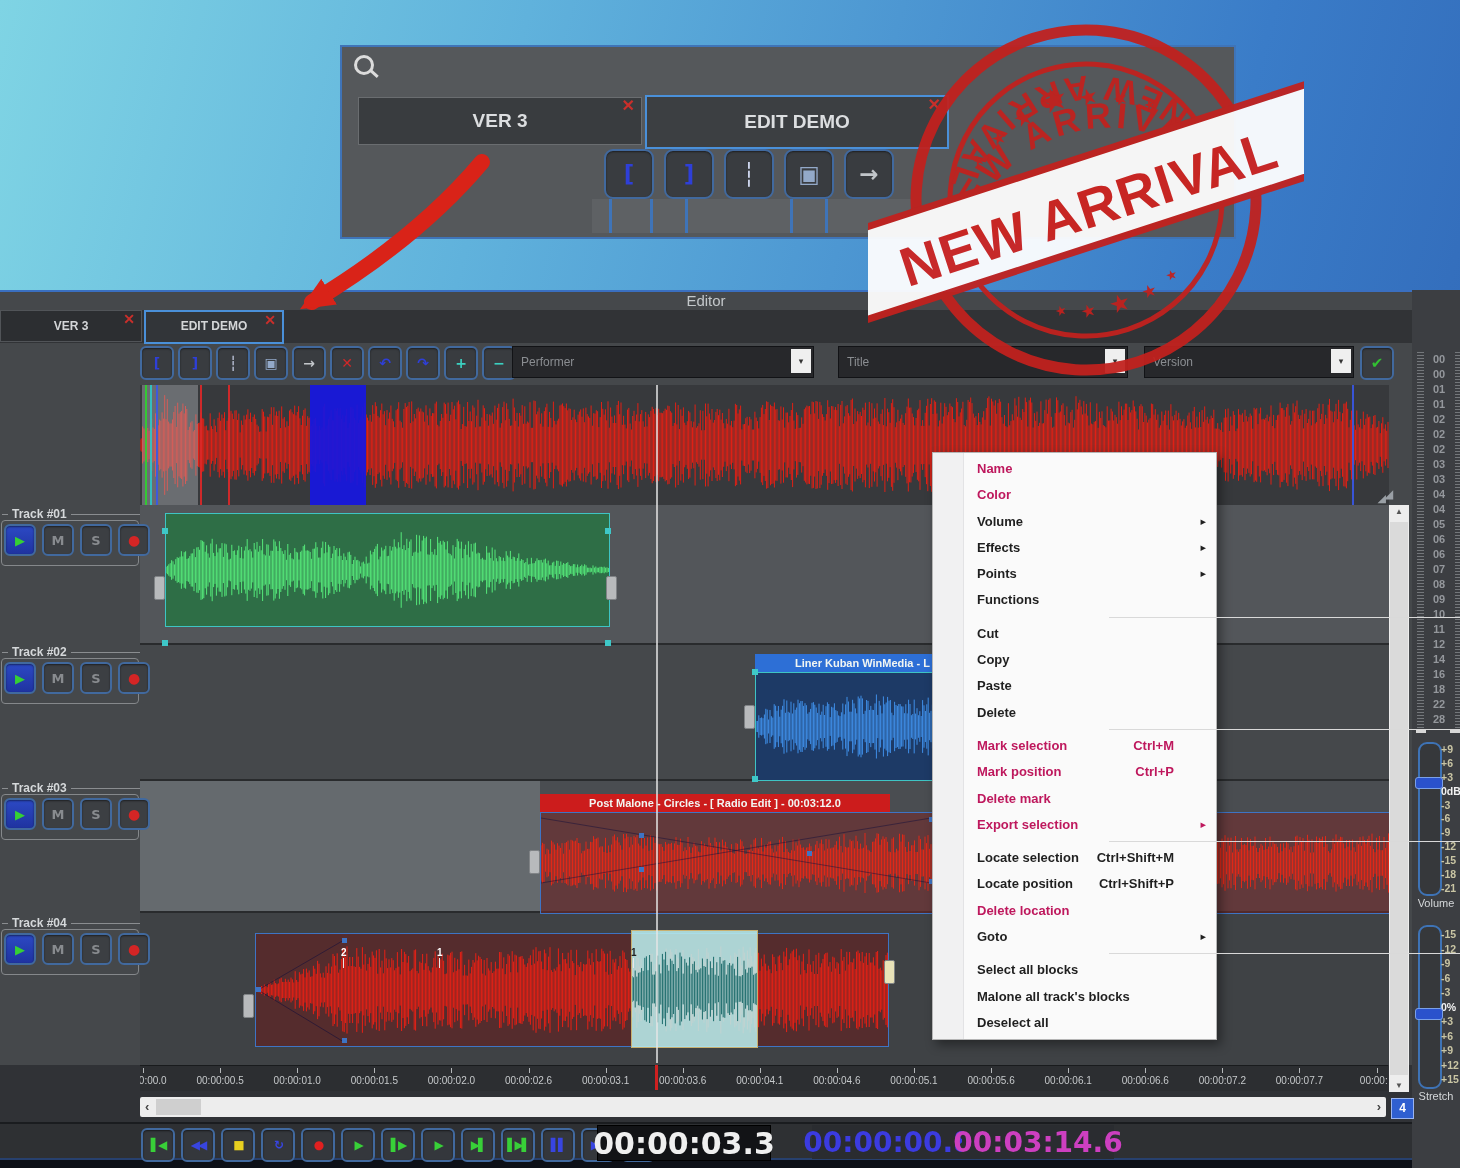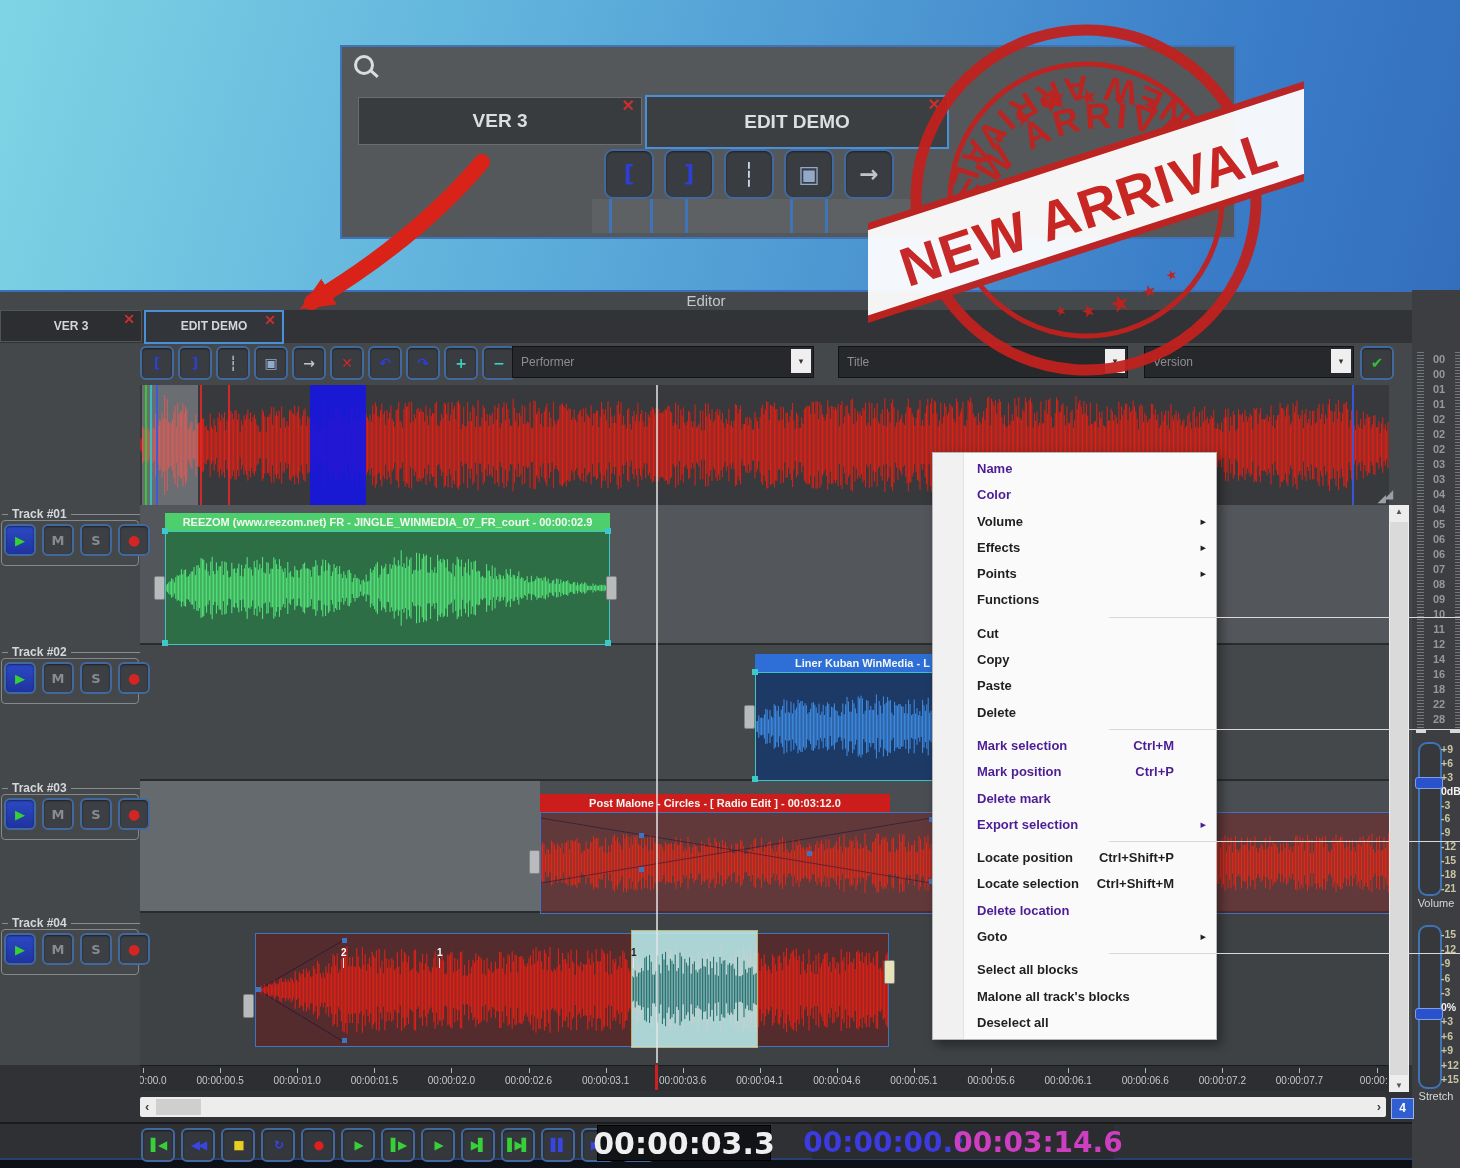--- a/index.html
+++ b/index.html
@@ -97,21 +97,21 @@
   .flabels{position:absolute;left:29px;width:19px;}
   .flabels div{font-size:10.5px;font-weight:bold;color:#c9c5a4;text-align:left;}
   .flabels .hl{color:#f2f2f2;}
   .ftitle{position:absolute;left:0;width:48px;text-align:center;font-size:11px;color:#d5d8da;}
   .wdash{position:absolute;width:10px;height:3px;background:#d8d8d8;}
   
   .menu{left:932px;top:452px;width:283px;background:#fafafa;border:1px solid #b5b5b5;
         box-shadow:4px 5px 10px rgba(0,0,0,.4);padding:3px 0;z-index:30;}
   .gutter{position:absolute;left:0;top:0;bottom:0;width:30px;background:#f1f1f2;border-right:1px solid #e3e3e5;}
   .mi{position:relative;height:26.3px;line-height:26.3px;padding-left:44px;font-size:13px;font-weight:600;color:#1f1f1f;}
-  .mi.disabled{color:#4c1d95;}
+  .mi.disabled{color:#be185d;}
   .mi.sep{height:1px;margin:3px 3px 3px 36px;background:#d9d9d9;padding:0;line-height:0;}
   .mi .sc{position:absolute;right:42px;}
   .mi .sub{position:absolute;right:10px;font-size:11px;font-family:"DejaVu Sans",sans-serif;}
 </style>
 </head>
 <body>
 
 <div id="app">
 
   <div class="abs inset">
@@ -351,23 +351,20 @@
       <div class="tbtn">
           <span>S</span>
         </div>
       <div class="tbtn rec">
           <span>●</span>
         </div>
     </div>
   </div>
 
   <div class="clip" style="left:165px;top:513px;width:445px;">
-    <div class="cbar" style="background:#4ecf6e;">
-      <span style="width:500px;text-align:center;">REEZOM (www.reezom.net) FR - JINGLE_WINMEDIA_07_FR_court  -  00:00:02.9</span>
-    </div>
     <div class="cbody" style="height:112px;background:#2e6e46;">
       <div style="position:absolute;inset:0;"><svg width="443" height="112">
             <path d="M0.0 52.9V59.1M1.4 51.8V60.2M2.8 50.3V61.7M4.2 49.2V62.8M5.6 46.2V65.8M7.0 47.3V64.7M8.4 50.4V61.6M9.8 45.1V66.9M11.2 43.2V68.8M12.6 43.9V68.1M14.0 42.7V69.3M15.4 37.2V74.8M16.8 42.4V69.6M18.2 38.2V73.8M19.6 37.3V74.7M21.0 44.9V67.1M22.4 44.2V67.8M23.8 42.1V69.9M25.2 39.5V72.5M26.6 39.3V72.7M28.0 34.9V77.1M29.4 43.1V68.9M30.8 33.4V78.6M32.2 33.1V78.9M33.6 35.8V76.2M35.0 26.1V85.9M36.4 26.8V85.2M37.8 27.8V84.2M39.2 37.7V74.3M40.6 31.3V80.7M42.0 39.4V72.6M43.4 43.6V68.4M44.8 29.5V82.5M46.2 24.8V87.2M47.6 38.9V73.1M49.0 42.1V69.9M50.4 30.3V81.7M51.8 38.4V73.6M53.2 34.4V77.6M54.6 34.2V77.8M56.0 29.1V82.9M57.4 42.9V69.1M58.8 29.5V82.5M60.2 30.3V81.7M61.6 38.7V73.3M63.0 45.5V66.5M64.4 44.7V67.3M65.8 30.8V81.2M67.2 37.0V75.0M68.6 36.3V75.7M70.0 40.9V71.1M71.4 36.3V75.7M72.8 31.7V80.3M74.2 43.9V68.1M75.6 33.0V79.0M77.0 44.5V67.5M78.4 36.5V75.5M79.8 32.4V79.6M81.2 25.1V86.9M82.6 36.2V75.8M84.0 35.2V76.8M85.4 37.4V74.6M86.8 43.6V68.4M88.2 29.0V83.0M89.6 35.4V76.6M91.0 27.9V84.1M92.4 37.7V74.3M93.8 31.9V80.1M95.2 36.3V75.7M96.6 25.0V87.0M98.0 40.3V71.7M99.4 41.4V70.6M100.8 30.3V81.7M102.2 30.7V81.3M103.6 41.7V70.3M105.0 36.7V75.3M106.4 36.8V75.2M107.8 25.4V86.6M109.2 27.5V84.5M110.6 32.3V79.7M112.0 37.0V75.0M113.4 27.2V84.8M114.8 34.0V78.0M116.2 37.2V74.8M117.6 39.9V72.1M119.0 36.2V75.8M120.4 45.8V66.2M121.8 30.0V82.0M123.2 40.8V71.2M124.6 39.1V72.9M126.0 44.4V67.6M127.4 45.3V66.7M128.8 34.1V77.9M130.2 37.8V74.2M131.6 38.5V73.5M133.0 45.5V66.5M134.4 37.8V74.2M135.8 36.6V75.4M137.2 32.1V79.9M138.6 30.6V81.4M140.0 36.6V75.4M141.4 36.3V75.7M142.8 36.7V75.3M144.2 38.0V74.0M145.6 44.8V67.2M147.0 34.8V77.2M148.4 34.6V77.4M149.8 28.2V83.8M151.2 33.2V78.8M152.6 43.6V68.4M154.0 43.5V68.5M155.4 33.8V78.2M156.8 27.5V84.5M158.2 39.3V72.7M159.6 28.0V84.0M161.0 38.4V73.6M162.4 30.8V81.2M163.8 32.7V79.3M165.2 44.0V68.0M166.6 39.6V72.4M168.0 32.0V80.0M169.4 35.9V76.1M170.8 34.1V77.9M172.2 42.2V69.8M173.6 34.2V77.8M175.0 41.8V70.2M176.4 46.0V66.0M177.8 39.4V72.6M179.2 42.7V69.3M180.6 46.1V65.9M182.0 38.3V73.7M183.4 37.7V74.3M184.8 40.9V71.1M186.2 50.0V62.0M187.6 46.0V66.0M189.0 42.7V69.3M190.4 46.2V65.8M191.8 45.9V66.1M193.2 47.3V64.7M194.6 52.4V59.6M196.0 48.5V63.5M197.4 47.6V64.4M198.8 49.7V62.3M200.2 42.6V69.4M201.6 49.5V62.5M203.0 48.7V63.3M204.4 36.6V75.4M205.8 40.4V71.6M207.2 38.0V74.0M208.6 34.9V77.1M210.0 32.3V79.7M211.4 29.9V82.1M212.8 45.4V66.6M214.2 42.6V69.4M215.6 33.5V78.5M217.0 36.6V75.4M218.4 35.3V76.7M219.8 31.8V80.2M221.2 42.2V69.8M222.6 41.8V70.2M224.0 32.1V79.9M225.4 36.6V75.4M226.8 32.9V79.1M228.2 25.3V86.7M229.6 32.7V79.3M231.0 34.5V77.5M232.4 28.2V83.8M233.8 33.4V78.6M235.2 18.2V93.8M236.6 35.0V77.0M238.0 31.2V80.8M239.4 36.1V75.9M240.8 24.8V87.2M242.2 34.1V77.9M243.6 27.6V84.4M245.0 25.4V86.6M246.4 41.9V70.1M247.8 38.5V73.5M249.2 37.7V74.3M250.6 20.8V91.2M252.0 38.7V73.3M253.4 21.4V90.6M254.8 37.4V74.6M256.2 26.5V85.5M257.6 21.9V90.1M259.0 24.2V87.8M260.4 22.6V89.4M261.8 40.4V71.6M263.2 40.7V71.3M264.6 25.0V87.0M266.0 37.9V74.1M267.4 40.5V71.5M268.8 35.2V76.8M270.2 41.1V70.9M271.6 22.9V89.1M273.0 28.8V83.2M274.4 27.1V84.9M275.8 30.6V81.4M277.2 26.7V85.3M278.6 28.1V83.9M280.0 35.5V76.5M281.4 27.2V84.8M282.8 39.2V72.8M284.2 39.9V72.1M285.6 41.4V70.6M287.0 31.2V80.8M288.4 44.5V67.5M289.8 33.0V79.0M291.2 24.9V87.1M292.6 27.3V84.7M294.0 34.6V77.4M295.4 27.7V84.3M296.8 44.2V67.8M298.2 35.1V76.9M299.6 30.7V81.3M301.0 40.8V71.2M302.4 27.2V84.8M303.8 43.3V68.7M305.2 29.9V82.1M306.6 37.5V74.5M308.0 29.5V82.5M309.4 28.7V83.3M310.8 39.6V72.4M312.2 38.6V73.4M313.6 39.2V72.8M315.0 45.2V66.8M316.4 43.8V68.2M317.8 45.5V66.5M319.2 45.8V66.2M320.6 32.2V79.8M322.0 38.7V73.3M323.4 38.6V73.4M324.8 44.1V67.9M326.2 33.5V78.5M327.6 46.7V65.3M329.0 35.6V76.4M330.4 44.2V67.8M331.8 47.3V64.7M333.2 42.1V69.9M334.6 43.1V68.9M336.0 46.7V65.3M337.4 43.7V68.3M338.8 47.1V64.9M340.2 37.2V74.8M341.6 41.6V70.4M343.0 43.3V68.7M344.4 36.9V75.1M345.8 45.1V66.9M347.2 42.7V69.3M348.6 43.2V68.8M350.0 46.8V65.2M351.4 44.1V67.9M352.8 39.4V72.6M354.2 46.8V65.2M355.6 45.1V66.9M357.0 46.0V66.0M358.4 49.1V62.9M359.8 48.0V64.0M361.2 44.2V67.8M362.6 50.5V61.5M364.0 49.9V62.1M365.4 43.8V68.2M366.8 49.4V62.6M368.2 49.1V62.9M369.6 47.2V64.8M371.0 44.3V67.7M372.4 46.1V65.9M373.8 46.2V65.8M375.2 45.9V66.1M376.6 48.5V63.5M378.0 45.6V66.4M379.4 44.6V67.4M380.8 49.3V62.7M382.2 46.6V65.4M383.6 51.4V60.6M385.0 51.2V60.8M386.4 48.6V63.4M387.8 47.7V64.3M389.2 51.8V60.2M390.6 46.6V65.4M392.0 46.9V65.1M393.4 51.9V60.1M394.8 47.5V64.5M396.2 50.7V61.3M397.6 49.0V63.0M399.0 50.0V62.0M400.4 49.0V63.0M401.8 48.2V63.8M403.2 51.0V61.0M404.6 52.2V59.8M406.0 51.8V60.2M407.4 50.1V61.9M408.8 50.2V61.8M410.2 53.3V58.7M411.6 50.5V61.5M413.0 53.2V58.8M414.4 52.0V60.0M415.8 50.7V61.3M417.2 52.2V59.8M418.6 50.3V61.7M420.0 51.3V60.7M421.4 53.6V58.4M422.8 53.8V58.2M424.2 53.6V58.4M425.6 54.2V57.8M427.0 51.4V60.6M428.4 53.6V58.4M429.8 52.5V59.5M431.2 53.7V58.3M432.6 53.7V58.3M434.0 52.8V59.2M435.4 52.8V59.2M436.8 53.3V58.7M438.2 52.7V59.3M439.6 53.7V58.3M441.0 53.3V58.7M442.4 54.0V58.0" stroke="#55e87a" stroke-width="1" fill="none"></path>
           </svg></div>
     </div>
   </div>
   <div class="hsq" style="left:162px;top:528px;"></div>
   <div class="hsq" style="left:605px;top:528px;"></div>
   <div class="hsq" style="left:162px;top:640px;"></div>
   <div class="hsq" style="left:605px;top:640px;"></div>
@@ -699,31 +696,31 @@
           <span class="sub">▸</span>
         </div>
 
         <div class="mi sep">
           <span></span>
           <span class="sc"></span>
           <span class="sub"></span>
         </div>
 
         <div class="mi">
+          <span>Locate selection</span>
+          <span class="sc">Ctrl+Shift+M</span>
+          <span class="sub"></span>
+        </div>
+
+        <div class="mi">
           <span>Locate position</span>
           <span class="sc">Ctrl+Shift+P</span>
           <span class="sub"></span>
         </div>
 
-        <div class="mi">
-          <span>Locate selection</span>
-          <span class="sc">Ctrl+Shift+M</span>
-          <span class="sub"></span>
-        </div>
-
         <div class="mi disabled">
           <span>Delete location</span>
           <span class="sc"></span>
           <span class="sub"></span>
         </div>
 
         <div class="mi">
           <span>Goto</span>
           <span class="sc"></span>
           <span class="sub">▸</span>

